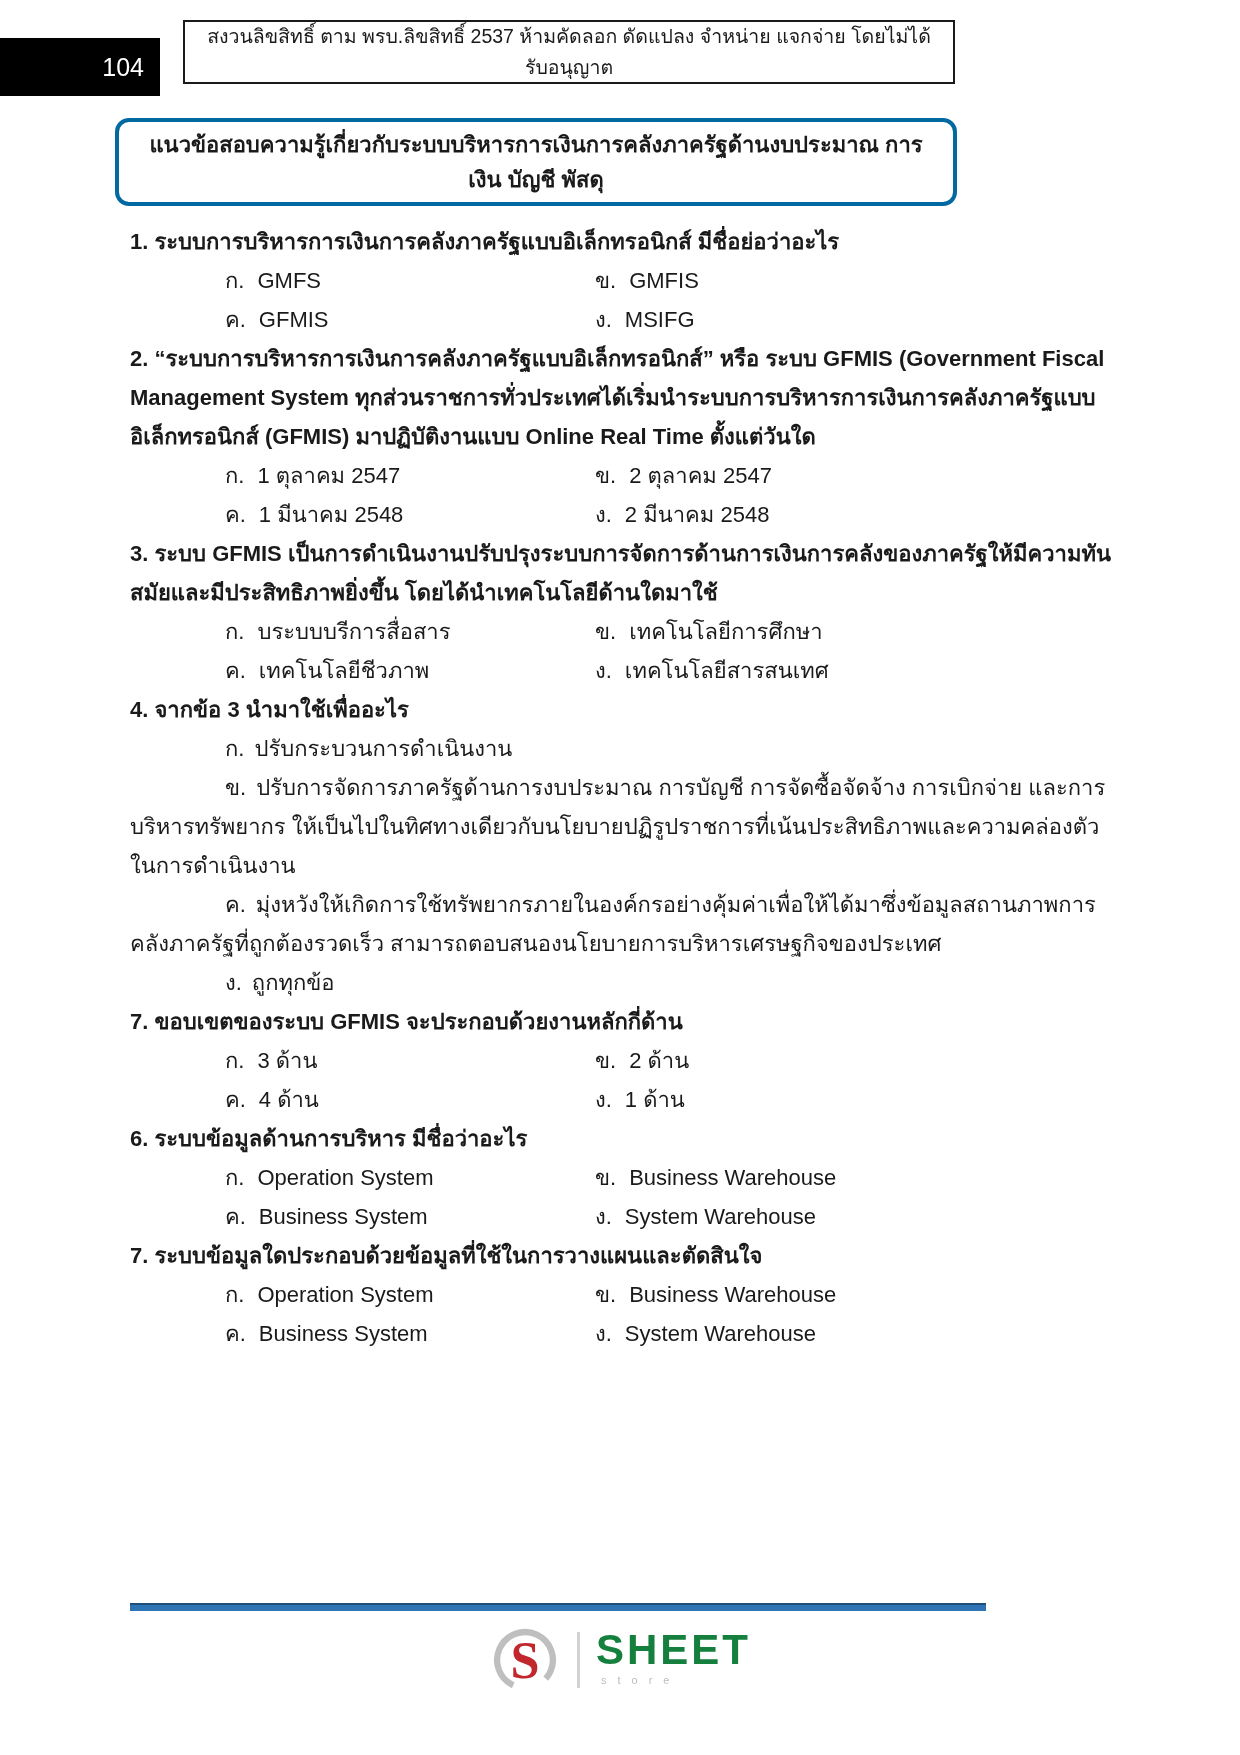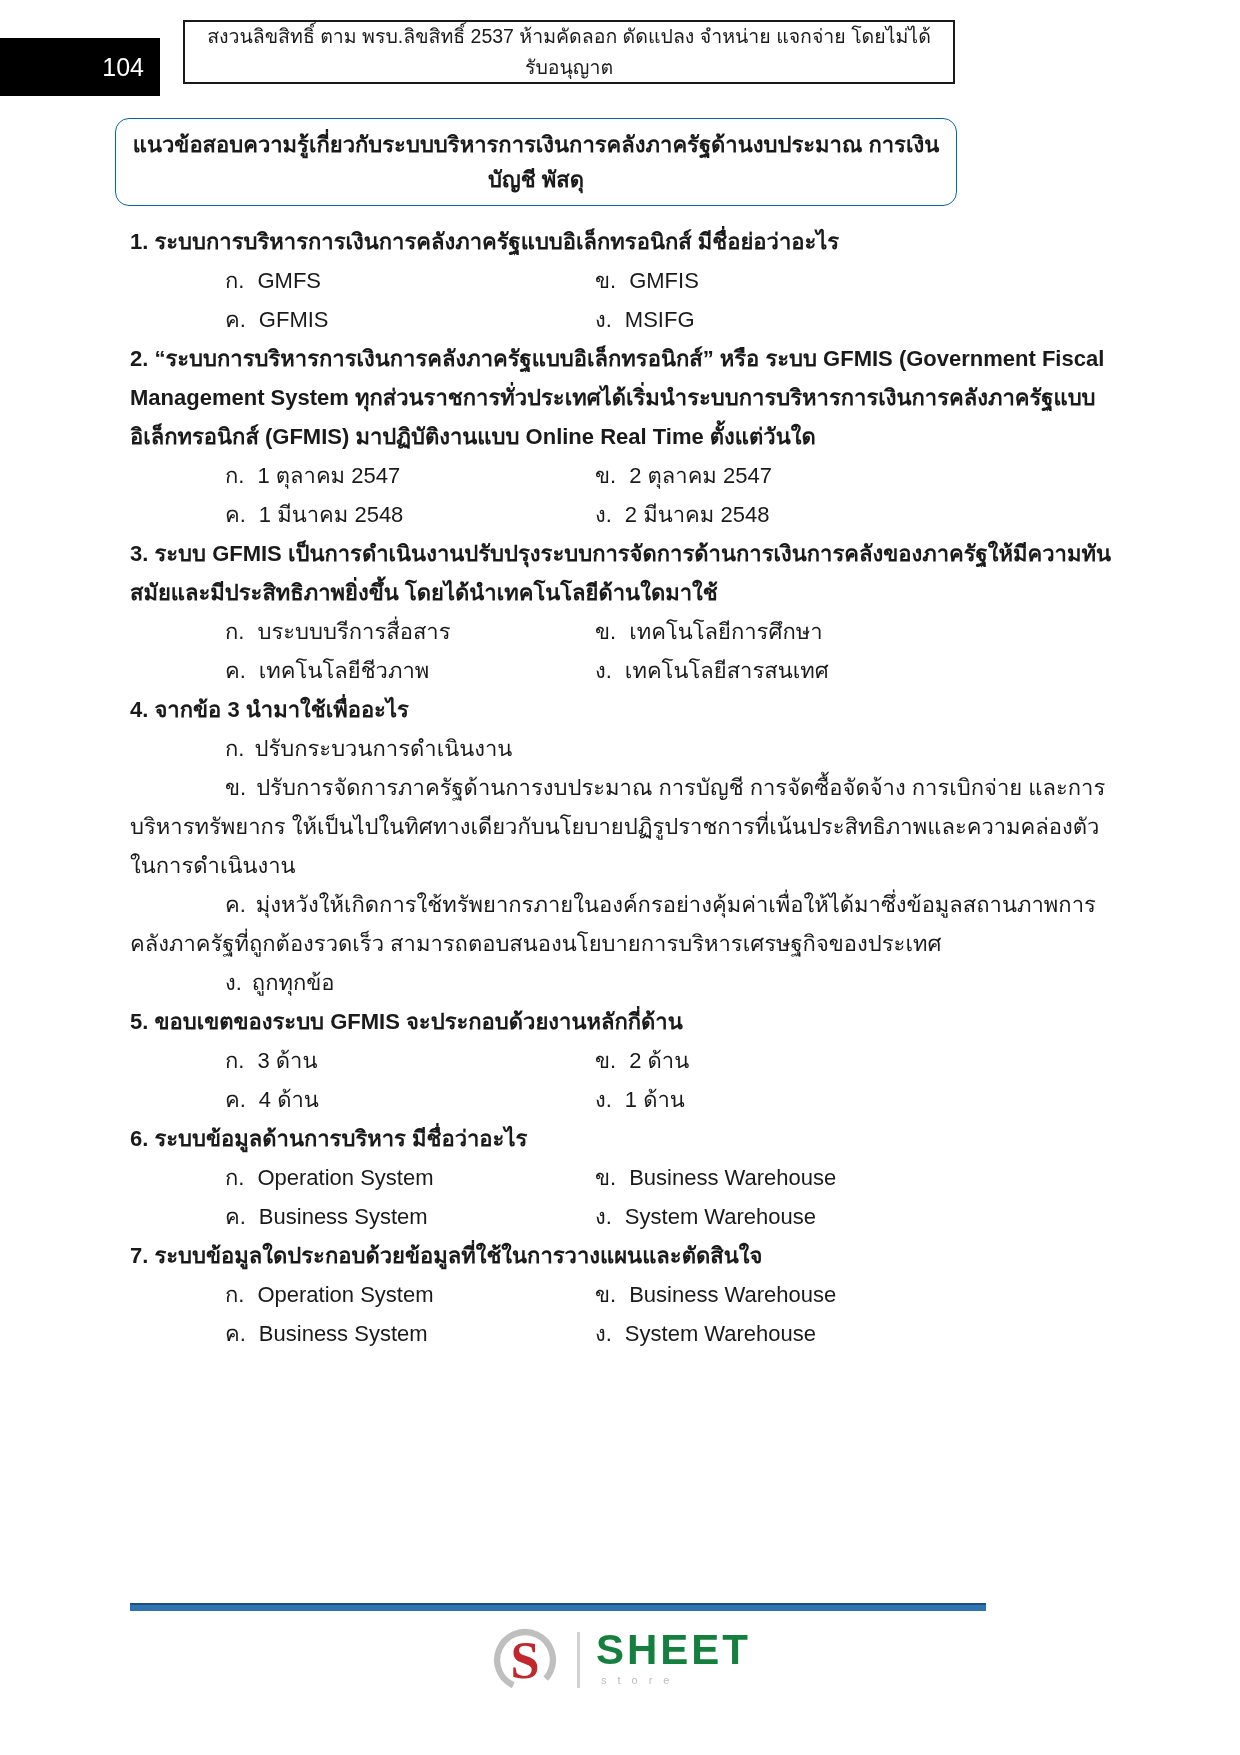--- a/index.html
+++ b/index.html
@@ -34,21 +34,21 @@
     font-size: 19.5px;
     padding: 0 14px;
     text-align: center;
   }
 
   
   .title-box {
     position: absolute;
     left: 115px; top: 118px;
     width: 842px; height: 88px;
-    border: 1px solid #0369a1;
+    border: 4px solid #0369a1;
     border-radius: 14px;
     display: flex; align-items: center; justify-content: center;
     font-weight: bold;
     font-size: 22px;
     padding: 0 16px;
     text-align: center;
   }
 
   
   .content {
@@ -152,21 +152,21 @@
     <div class="opt"><span class="opt-label">ค.</span><span>เทคโนโลยีชีวภาพ</span></div>
     <div class="opt"><span class="opt-label">ง.</span><span>เทคโนโลยีสารสนเทศ</span></div>
   </div>
 
   <p class="q-text">4. จากข้อ 3 นำมาใช้เพื่ออะไร</p>
   <p class="long-opt"><span class="opt-label">ก.</span><span>ปรับกระบวนการดำเนินงาน</span></p>
   <p class="long-opt"><span class="opt-label">ข.</span><span>ปรับการจัดการภาครัฐด้านการงบประมาณ การบัญชี การจัดซื้อจัดจ้าง การเบิกจ่าย และการบริหารทรัพยากร ให้เป็นไปในทิศทางเดียวกับนโยบายปฏิรูปราชการที่เน้นประสิทธิภาพและความคล่องตัวในการดำเนินงาน</span></p>
   <p class="long-opt"><span class="opt-label">ค.</span><span>มุ่งหวังให้เกิดการใช้ทรัพยากรภายในองค์กรอย่างคุ้มค่าเพื่อให้ได้มาซึ่งข้อมูลสถานภาพการคลังภาครัฐที่ถูกต้องรวดเร็ว สามารถตอบสนองนโยบายการบริหารเศรษฐกิจของประเทศ</span></p>
   <p class="long-opt"><span class="opt-label">ง.</span><span>ถูกทุกข้อ</span></p>
 
-  <p class="q-text">5. ขอบเขตของระบบ GFMIS จะประกอบด้วยงานหลักกี่ด้าน</p>
+  <p class="q-text">7. ขอบเขตของระบบ GFMIS จะประกอบด้วยงานหลักกี่ด้าน</p>
   <div class="opts">
     <div class="opt"><span class="opt-label">ก.</span><span>3 ด้าน</span></div>
     <div class="opt"><span class="opt-label">ข.</span><span>2 ด้าน</span></div>
     <div class="opt"><span class="opt-label">ค.</span><span>4 ด้าน</span></div>
     <div class="opt"><span class="opt-label">ง.</span><span>1 ด้าน</span></div>
   </div>
 
   <p class="q-text">6. ระบบข้อมูลด้านการบริหาร มีชื่อว่าอะไร</p>
   <div class="opts">
     <div class="opt"><span class="opt-label">ก.</span><span>Operation System</span></div>

